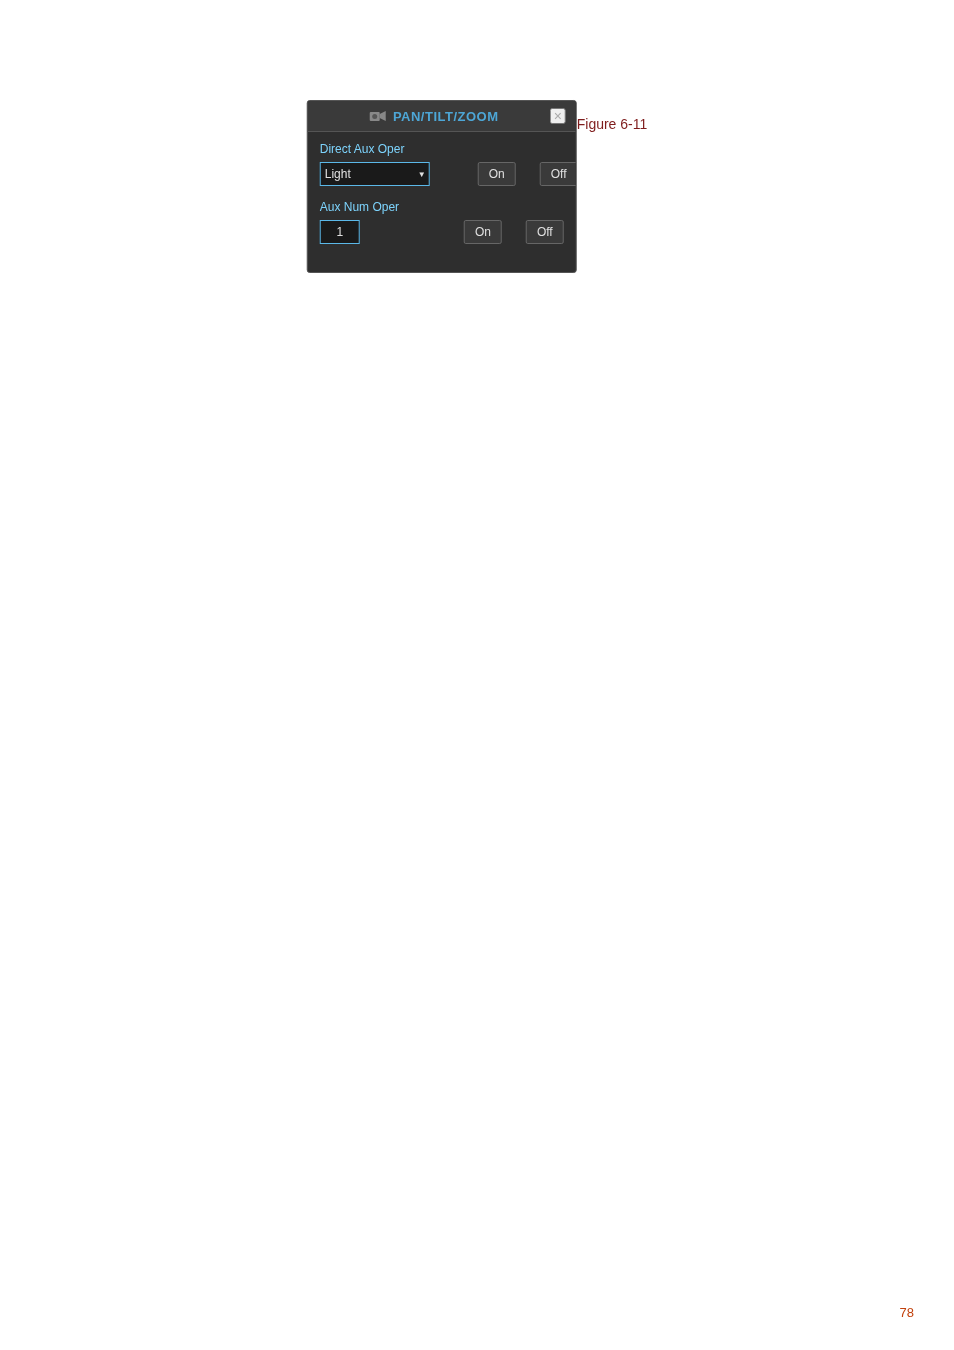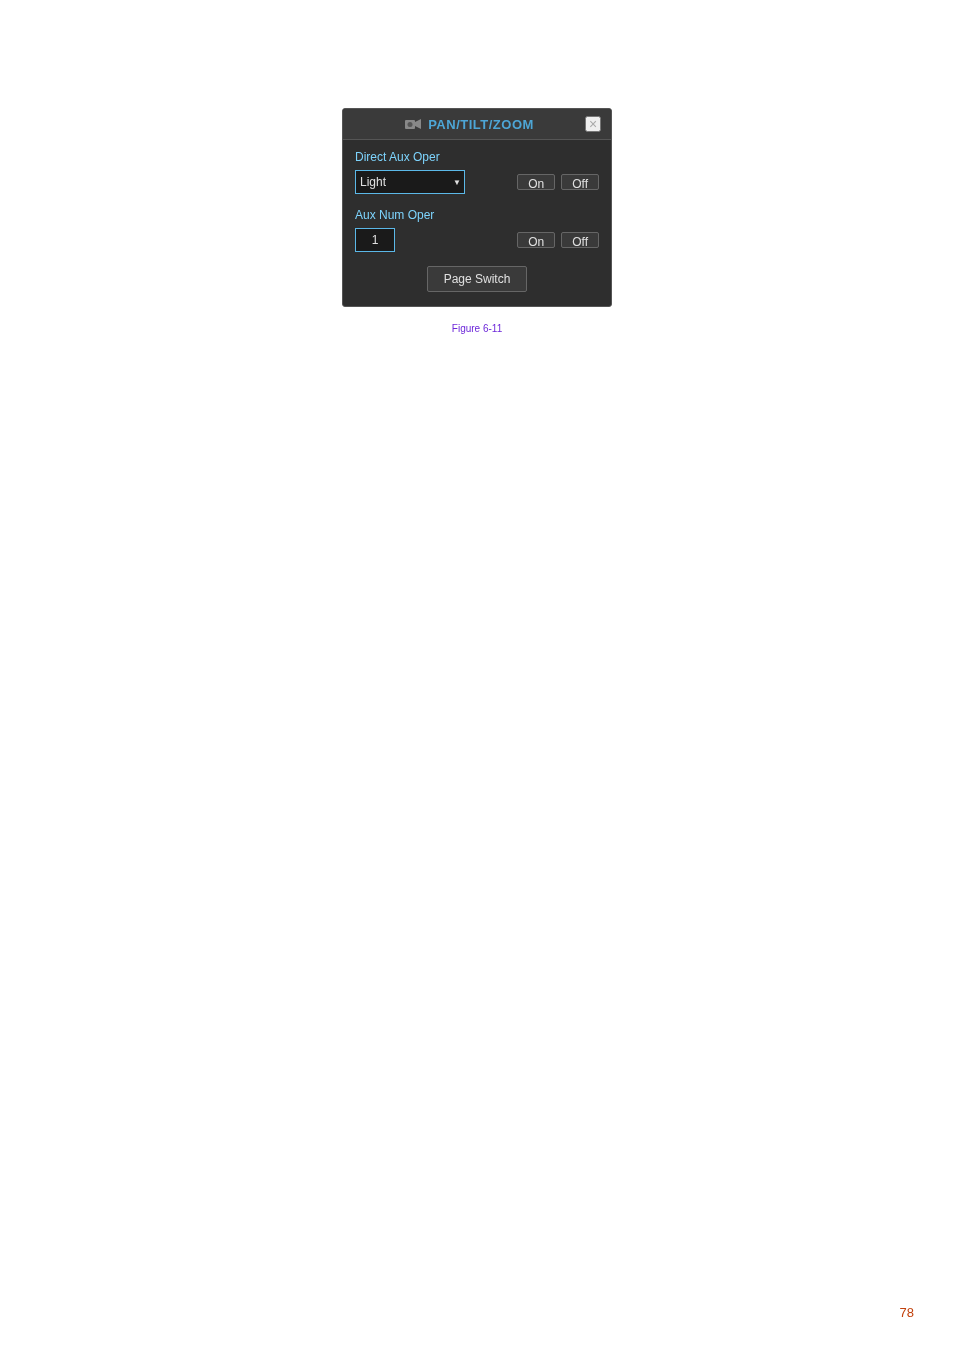--- a/index.html
+++ b/index.html
@@ -20,26 +20,26 @@
       width: 954px;
       height: 1350px;
       position: relative;
       display: flex;
       flex-direction: column;
       align-items: center;
     }
 
     .dialog-wrapper {
       position: absolute;
-      top: 108px;
+      top: 100px;
       left: 50%;
       transform: translateX(-50%);
       display: flex;
-      flex-direction: column;
-      align-items: center;
+      flex-direction: row;
+      align-items: flex-start;
     }
 
     .dialog {
       width: 270px;
       background: #2e2e2e;
       border: 1px solid #555;
       border-radius: 3px;
       overflow: hidden;
     }
 
@@ -93,21 +93,21 @@
 
     .section-label {
       color: #7dd3fc;
       font-size: 12px;
       margin-bottom: 6px;
     }
 
     .row-controls {
       display: flex;
       align-items: center;
-      gap: 6px;
+      gap: 24px;
       margin-bottom: 14px;
     }
 
     .dropdown-select {
       background: #1a1a1a;
       border: 1px solid #5bb8e8;
       color: #e0e0e0;
       font-size: 12px;
       padding: 2px 4px;
       width: 110px;
@@ -134,21 +134,21 @@
       font-size: 8px;
       pointer-events: none;
     }
 
     .btn-on, .btn-off {
       background: #3a3a3a;
       border: 1px solid #666;
       color: #e0e0e0;
       font-size: 12px;
       padding: 2px 10px;
-      height: 16px;
+      height: 24px;
       cursor: pointer;
       border-radius: 2px;
     }
 
     .number-input {
       background: #1a1a1a;
       border: 1px solid #5bb8e8;
       color: #e0e0e0;
       font-size: 12px;
       padding: 2px 4px;
@@ -173,22 +173,22 @@
       color: #e0e0e0;
       font-size: 12px;
       padding: 3px 16px;
       height: 26px;
       cursor: pointer;
       border-radius: 2px;
     }
 
     .figure-caption {
       margin-top: 16px;
-      font-size: 10px;
-      color: #6d28d9;
+      font-size: 14px;
+      color: #7f1d1d;
       text-align: center;
     }
 
     .page-number {
       position: absolute;
       bottom: 30px;
       right: 40px;
       font-size: 13px;
       color: #c2410c;
     }
@@ -234,23 +234,20 @@
         </div>
 
         <div class="section-label">Aux Num Oper</div>
         <div class="row-controls">
           <input type="text" class="number-input" value="1" style="">
           <div class="spacer"></div>
           <button class="btn-on">On</button>
           <button class="btn-off">Off</button>
         </div>
 
-        <div class="page-switch-row">
-          <button class="btn-page-switch">Page Switch</button>
-        </div>
 
       </div>
     </div>
 
     <div class="figure-caption">Figure 6-11</div>
 
   </div>
 
   <div class="page-number">78</div>
 

